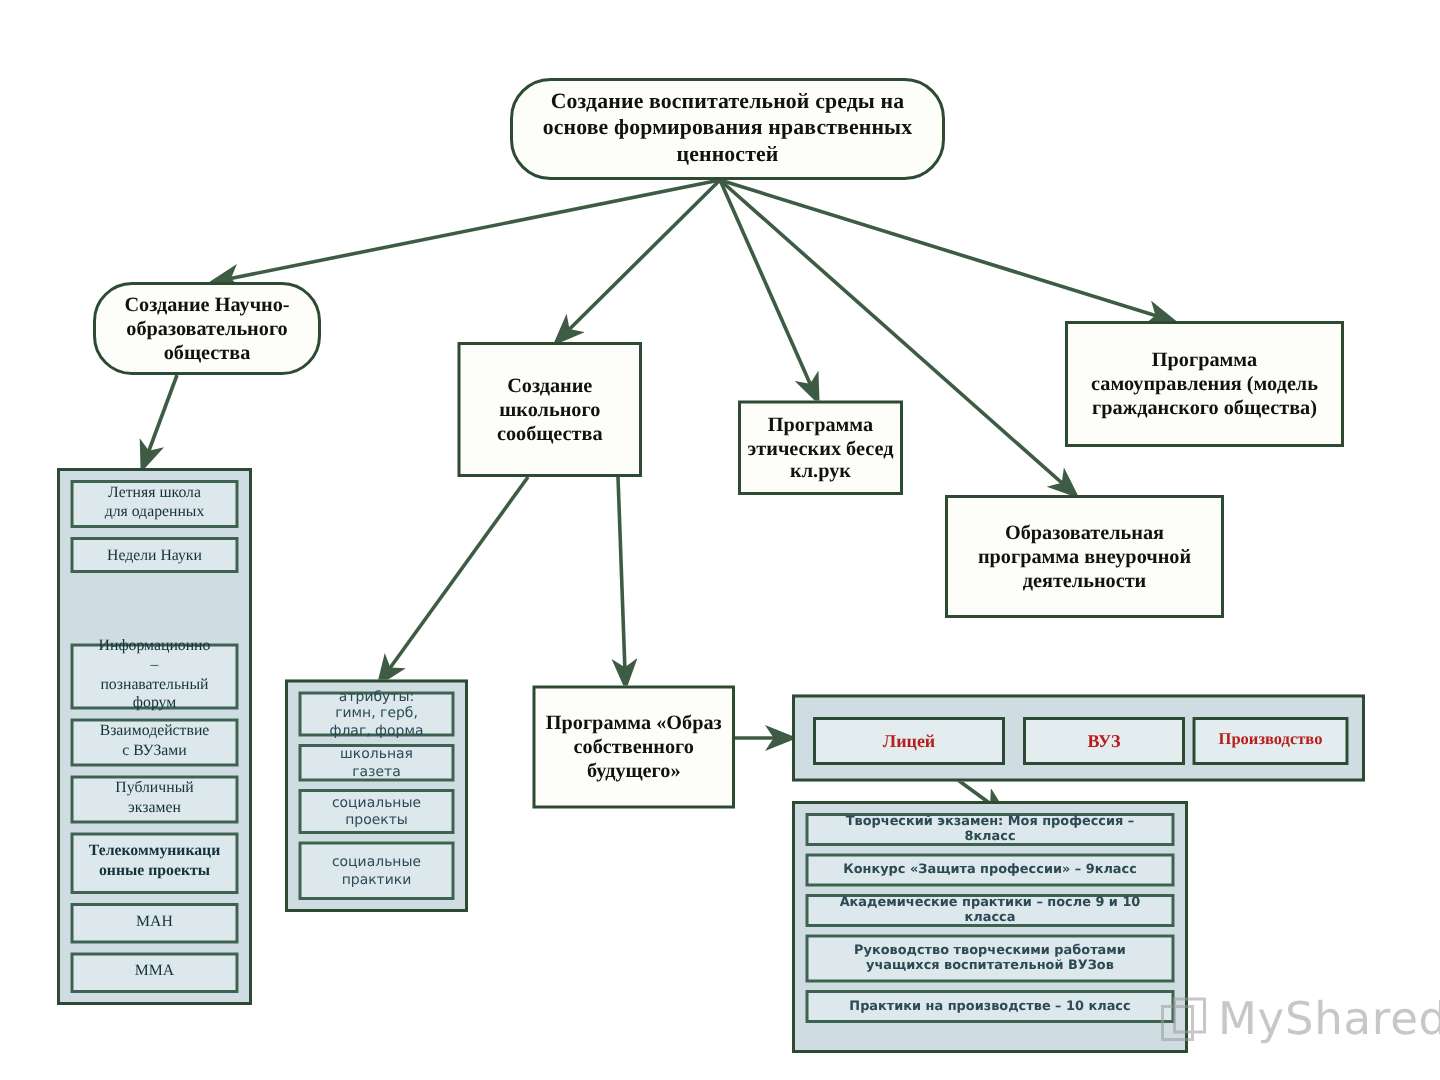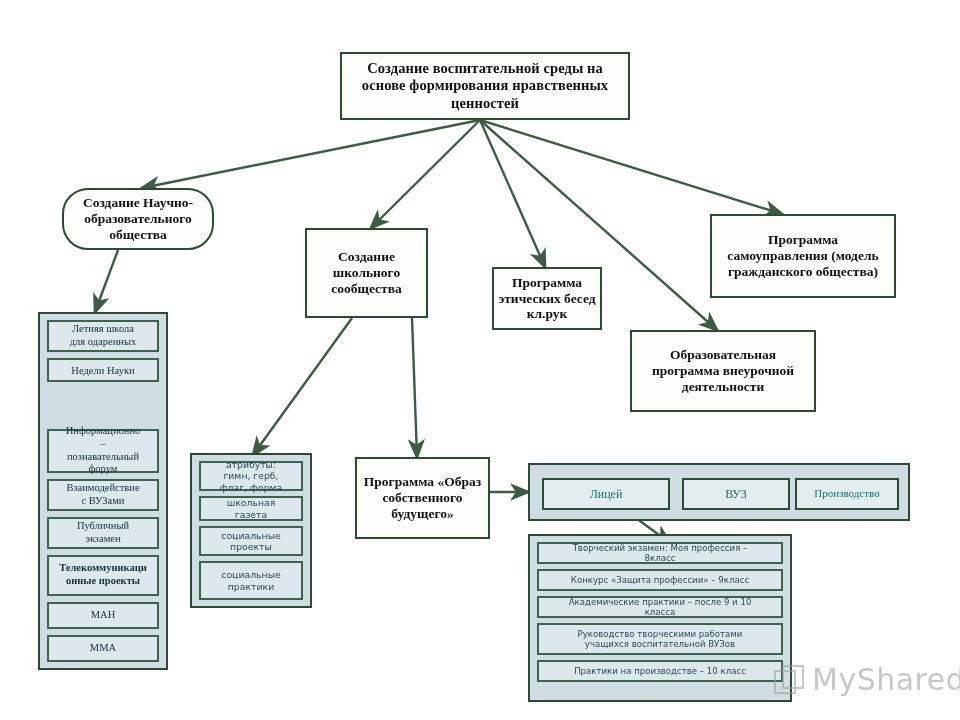--- a/index.html
+++ b/index.html
@@ -28,22 +28,22 @@
   .panel.tight{gap:5px;}
   .chip{
     box-sizing:border-box;border:2px solid #3d6350;background:#dde8ec;
     display:flex;align-items:center;justify-content:center;text-align:center;
     font-family:"Liberation Serif",serif;font-size:10.5px;color:#13323a;
     line-height:1.2;padding:2px 17px;
   }
   .chip.sans{font-family:"DejaVu Sans",sans-serif;font-size:9.3px;color:#2b4a55;}
   .chip.sans.small{font-size:8.6px;}
   .chip.flow{
-    font-family:"Liberation Serif",serif;font-weight:normal;font-size:12px;
-    background:#e3edf0;color:#0f766e;border:2px solid #2d4a33;
+    font-family:"Liberation Serif",serif;font-weight:bold;font-size:12px;
+    background:#e3edf0;color:#b91c1c;border:2px solid #2d4a33;
   }
 
   .flowrow{
     position:absolute;box-sizing:border-box;border:2px solid #2d4a33;background:#cfdde2;
   }
 
   .watermark{
     position:absolute;display:flex;align-items:center;gap:8px;
     opacity:.55;pointer-events:none;
   }
@@ -79,21 +79,21 @@
       <path d="M412,318 L417,457"></path>
       <path d="M490,492 L528,492"></path>
       <path d="M625,510 L670,543"></path>
     </g>
     <g stroke="#3d5c43" stroke-width="2.8" fill="none" marker-end="url(#ah)">
       <path d="M655,492 L680,492"></path>
       <path d="M763,492 L789,492"></path>
     </g>
   </svg>
 
-  <div class="node root" style="left:340px;top:52px;width:290px;height:68px;">
+  <div class="node root" style="left:340px;top:52px;width:290px;height:68px;border-radius:27px;">
     <span>Создание воспитательной среды   на основе формирования нравственных ценностей</span>
   </div>
 
   <div class="node branch" style="left:62px;top:188px;width:152px;height:62px;border-radius:26px;">
     <span>Создание Научно-образовательного общества</span>
   </div>
 
   <div class="node branch" style="left:305px;top:228px;width:123px;height:90px;">
     <span>Создание школьного сообщества</span>
   </div>
@@ -161,21 +161,21 @@
       <span>Лицей</span>
     </div>
     <div class="chip flow" style="position:absolute;left:152px;top:13px;width:108px;height:32px;">
       <span>ВУЗ</span>
     </div>
     <div class="chip flow" style="position:absolute;left:265px;top:13px;width:104px;height:32px;font-size:11px;">
       <span>Производство</span>
     </div>
   </div>
 
-  <div class="panel tight" style="left:528px;top:534px;width:264px;height:168px;">
+  <div class="panel tight" style="left:528px;top:534px;width:264px;height:168px;font-weight:bold;">
     <div class="chip sans small" style="height:22px;">
       <span>Творческий экзамен: Моя профессия – 8класс</span>
     </div>
     <div class="chip sans small" style="height:22px;">
       <span>Конкурс «Защита профессии» – 9класс</span>
     </div>
     <div class="chip sans small" style="height:22px;">
       <span>Академические практики – после 9 и 10 класса</span>
     </div>
     <div class="chip sans small" style="height:32px;">

